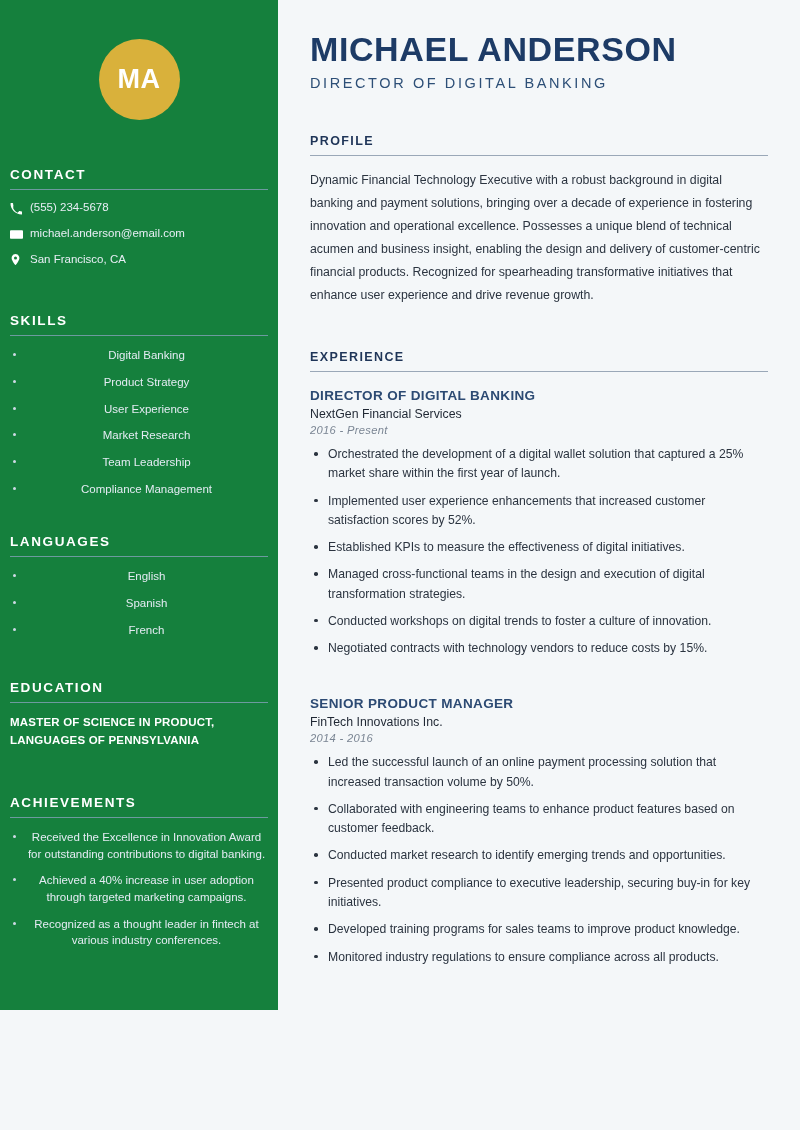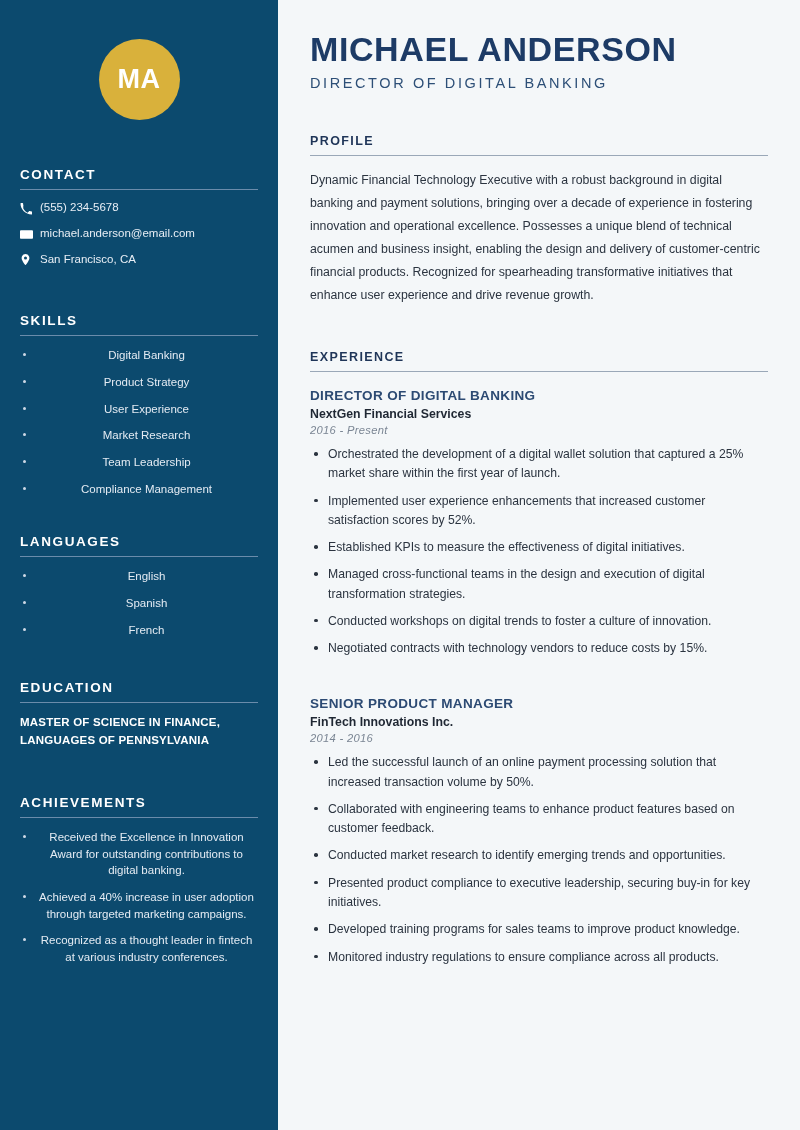--- a/index.html
+++ b/index.html
@@ -18,24 +18,24 @@
     width: 800px;
     height: 1130px;
     display: flex;
     background: #f4f7f9;
   }
 
   
   .sidebar {
     width: 278px;
     min-width: 278px;
-    height: 1130px;
-    background: #0c4a6e;
+    height: 1010px;
+    background: #15803d;
     box-sizing: border-box;
-    padding: 0 20px;
+    padding: 0 10px;
     color: #ffffff;
     position: relative;
   }
   .avatar-wrap {
     padding-top: 39px;
     display: flex;
     justify-content: center;
   }
   .avatar {
     width: 81px;
@@ -183,21 +183,21 @@
   .job:first-of-type { margin-top: 0; }
   .job-title {
     font-size: 13.5px;
     font-weight: bold;
     color: #2c4a73;
     letter-spacing: 0.35px;
     margin: 0 0 4px 0;
   }
   .job-company {
     font-size: 12.3px;
-    font-weight: bold;
+    font-weight: normal;
     color: #1f2733;
     margin: 0 0 3px 0;
   }
   .job-dates {
     font-size: 11.2px;
     font-style: italic;
     color: #7b8694;
     margin: 0 0 9px 0;
     letter-spacing: 0.3px;
   }
@@ -298,21 +298,21 @@
         <li>French</li>
       </ul>
     </section>
 
     <div class="gap-edu"></div>
 
     <section class="side-section">
       <h2 class="side-heading">EDUCATION</h2>
       <div class="side-rule"></div>
       <div>
-        <div class="edu-line">MASTER OF SCIENCE IN FINANCE,</div>
+        <div class="edu-line">MASTER OF SCIENCE IN PRODUCT,</div>
         <div class="edu-line">LANGUAGES OF PENNSYLVANIA</div>
       </div>
     </section>
 
     <div class="gap-ach"></div>
 
     <section class="side-section">
       <h2 class="side-heading">ACHIEVEMENTS</h2>
       <div class="side-rule"></div>
       <ul class="bullet-list">

